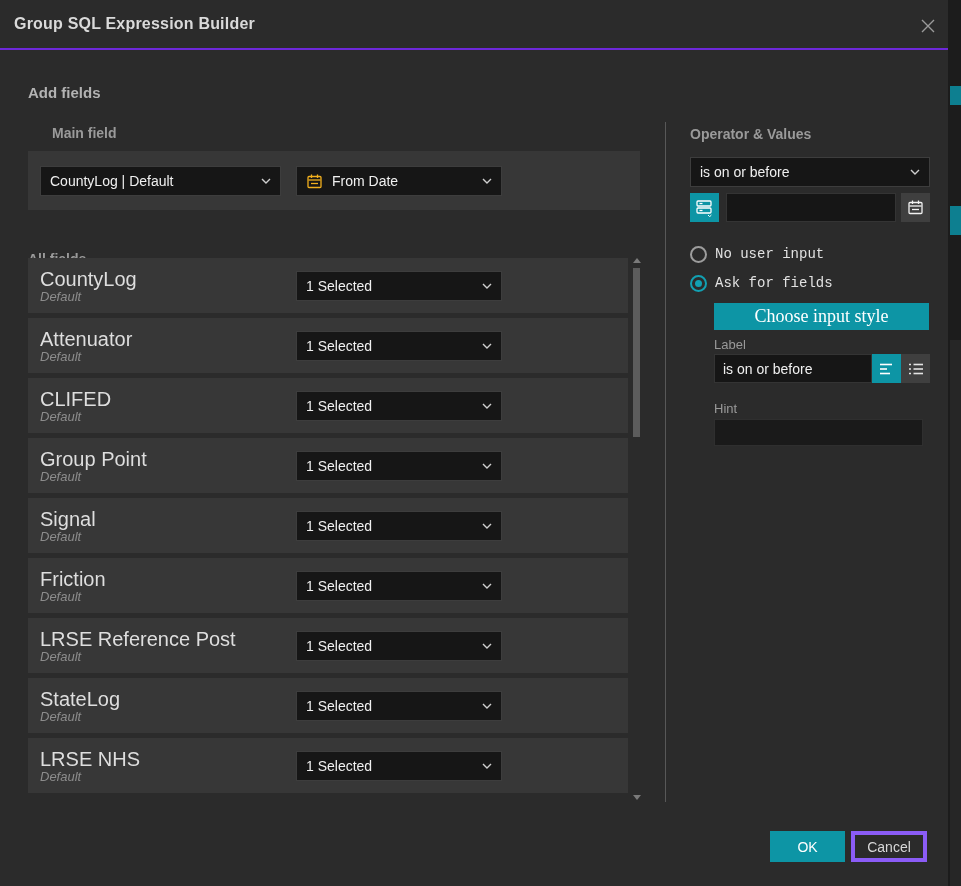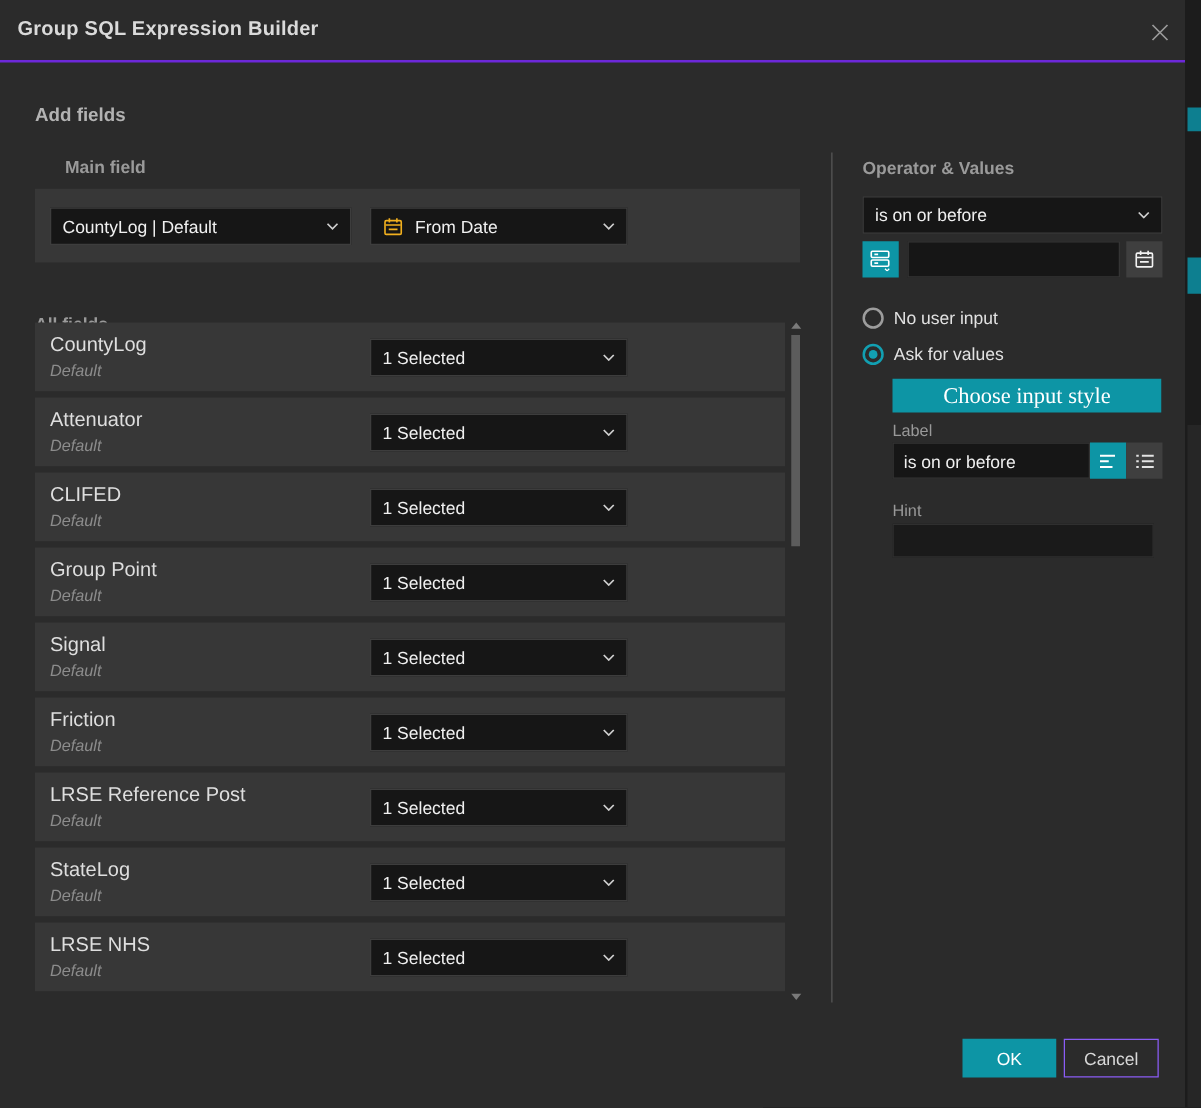--- a/index.html
+++ b/index.html
@@ -39,21 +39,21 @@
     display:flex; align-items:center; padding:0 9px; cursor:pointer;
   }
   .dd-text { font-size:14px; color:#f0f0f0; white-space:nowrap; }
   .dd-chev { margin-left:auto; display:flex; align-items:center; }
   .dd-icon { display:flex; align-items:center; margin-right:9px; }
 
   .dd-layer { left:12px; top:15px; width:241px; }
   .dd-field { left:268px; top:15px; width:206px; }
 
   .field-row { position:absolute; left:28px; width:600px; height:55px; background:#373737; }
-  .row-name { position:absolute; left:12px; top:10px; font-size:16px; color:#dedede; }
+  .row-name { position:absolute; left:12px; top:10px; font-size:20px; color:#dedede; }
   .row-sub  { position:absolute; left:12px; top:31px; font-size:13px; color:#8c8c8c;font-style:italic; }
   .row-dd   { left:268px; top:13px; width:206px; }
 
   
   .scrollbar { position:absolute; left:632px; top:256px; width:9px; height:546px; }
   .sb-arrow-up, .sb-arrow-down { position:absolute; left:1px; width:0; height:0; border-left:4px solid transparent; border-right:4px solid transparent; }
   .sb-arrow-up   { top:2px;    border-bottom:5px solid #7a7a7a; }
   .sb-arrow-down { bottom:2px; border-top:5px solid #7a7a7a; }
   .sb-thumb { position:absolute; left:1px; top:12px; width:7px; height:169px; background:#5c5c5c; }
 
@@ -62,42 +62,42 @@
   
   .dd-operator { left:690px; top:157px; width:240px; }
 
   .icon-btn { position:absolute; width:29px; height:29px; display:flex; align-items:center; justify-content:center; cursor:pointer; }
   .icon-btn.teal { background:#0d95a5; }
   .icon-btn.grey { background:#3f3f3f; }
   .btn-input-type { left:690px; top:193px; }
   .value-input { position:absolute; left:726px; top:193px; width:170px; height:29px; background:#161616; border:1px solid #343434; color:#f0f0f0; font-size:14px; padding:0 8px; font-family:"Liberation Sans", sans-serif; }
   .btn-datepick { left:901px; top:193px; }
 
-  .radio-row { position:absolute; left:690px; height:18px; display:flex; align-items:center; cursor:pointer; }
+  .radio-row { position:absolute; left:690px; height:18px; display:flex; align-items:center; cursor:pointer;font-family:Liberation Mono, monospace; }
   .radio-row.r1 { top:245px; }
   .radio-row.r2 { top:274px; }
   .radio-circle { width:17px; height:17px; border-radius:50%; border:2px solid #9d9d9d; margin-right:8px; position:relative; }
   .radio-circle.checked { border-color:#12a0b2; }
   .radio-circle.checked::after { content:""; position:absolute; left:3px; top:3px; width:7px; height:7px; border-radius:50%; background:#12a0b2; }
   .radio-label { font-size:14px; color:#e2e2e2; }
 
   .choose-btn { position:absolute; left:714px; top:303px; width:215px; height:27px; background:#0d95a5; border:none; color:#fff; font-size:18px; font-family:Liberation Serif, serif; cursor:pointer; }
 
   .caption { position:absolute; font-size:13px; color:#999; }
   .cap-label { left:714px; top:337px; }
   .cap-hint  { left:714px; top:401px; }
 
   .label-input { position:absolute; left:714px; top:354px; width:158px; height:29px; background:#161616; border:1px solid #343434; color:#f0f0f0; font-size:14px; padding:0 8px; font-family:"Liberation Sans", sans-serif; }
   .btn-style-text { left:872px; top:354px; }
   .btn-style-list { left:901px; top:354px; }
 
   .hint-input { position:absolute; left:714px; top:419px; width:209px; height:27px; background:#1a1a1a; border:1px solid #2f2f2f; color:#f0f0f0; font-size:13px; padding:0 8px; font-family:"Liberation Sans", sans-serif; }
 
   .ok-btn { position:absolute; left:770px; top:831px; width:75px; height:31px; background:#0d95a5; border:none; color:#fff; font-size:14px; font-family:"Liberation Sans", sans-serif; cursor:pointer; }
-  .cancel-btn { position:absolute; left:851px; top:831px; width:76px; height:31px; background:transparent; border:1px solid #8b5cf6; color:#d8d8d8; font-size:14px; font-family:"Liberation Sans", sans-serif; cursor:pointer; }
+  .cancel-btn { position:absolute; left:851px; top:831px; width:76px; height:31px; background:transparent; border:4px solid #8b5cf6; color:#d8d8d8; font-size:14px; font-family:"Liberation Sans", sans-serif; cursor:pointer; }
 </style>
 </head>
 <body>
 
 <div class="bg-strip">
   <div class="bg-frag teal1"></div>
   <div class="bg-frag teal2"></div>
   <div class="bg-frag grey1"></div>
 </div>
 
@@ -293,21 +293,21 @@
       <line x1="5" y1="10.5" x2="12" y2="10.5"></line>
     </svg>
   </div>
 
   <div class="radio-row r1">
     <span class="radio-circle"></span>
     <span class="radio-label">No user input</span>
   </div>
   <div class="radio-row r2">
     <span class="radio-circle checked"></span>
-    <span class="radio-label">Ask for values</span>
+    <span class="radio-label">Ask for fields</span>
   </div>
 
   <button class="choose-btn">Choose input style</button>
 
   <div class="caption cap-label">Label</div>
   <input class="label-input" type="text" value="is on or before" style="">
   <div class="icon-btn teal btn-style-text">
     <svg width="16" height="14" viewBox="0 0 16 14" stroke="#ffffff" stroke-width="1.6">
       <line x1="1" y1="2.5" x2="13" y2="2.5"></line>
       <line x1="1" y1="7" x2="8" y2="7"></line>

